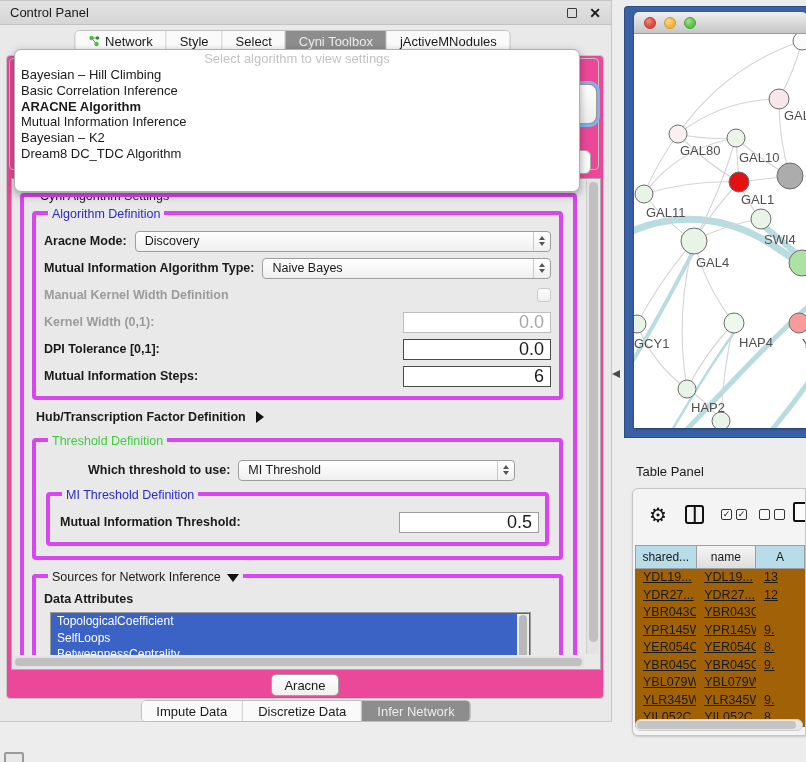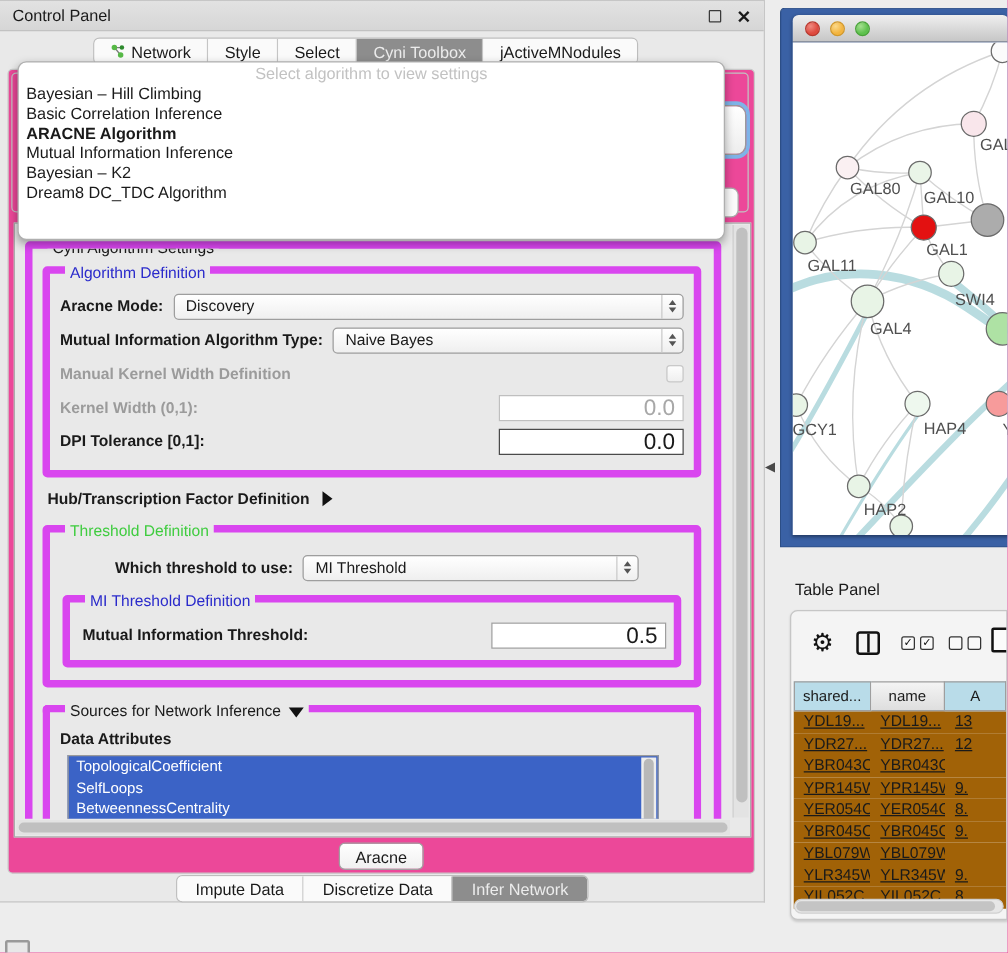--- a/index.html
+++ b/index.html
@@ -35,21 +35,21 @@
   
   .scrollpane { position:absolute; left:4px; top:122px; width:590px; height:492px; border:1px solid #ACACAC; background:#E9E9E9; overflow:hidden; z-index:4; }
   .sp-content { position:absolute; left:0; top:0; right:15px; bottom:14px; overflow:hidden; }
   .vscroll { position:absolute; right:1px; top:1px; width:13px; bottom:15px; background:#E3E3E3; border-left:1px solid #CFCFCF; }
   .vscroll .thumb { position:absolute; left:1.5px; top:2px; width:9px; height:97%; background:#C0C0C0; border-radius:5px; }
   .hscroll { position:absolute; left:1px; bottom:1px; height:12px; right:16px; background:#E3E3E3; }
   .hscroll .thumb { position:absolute; top:1.5px; left:2px; right:2px; height:8px; background:#C0C0C0; border-radius:4px; }
   .list-scroll { position:absolute; right:1px; top:1px; bottom:1px; width:12px; background:#EDEDED; }
   .list-scroll .thumb { position:absolute; left:1.5px; top:1px; width:8px; height:82%; background:#B8B8B8; border-radius:4px; }
 
-  .group { position:relative; border:6px solid #d946ef; border-radius:4px; }
+  .group { position:relative; border:4px solid #d946ef; border-radius:4px; }
   .group-title { position:absolute; top:-8px; left:12px; background:#E9E9E9; padding:0 4px; font-size:12.5px; white-space:nowrap; }
   .group-title.blue { color:#2A2ACB; }
   .group-title.green { color:#3FCC3F; }
 
   .g1 { margin:14px 8px 0 8px; height:480px; padding:14px 10px 0 8px; overflow:hidden; }
   .g2 { padding:14px 8px 8px 8px; }
   .g3 { margin-top:14px; padding:16px 8px 10px 8px; }
   .g4 { margin:10px 2px 0 2px; padding:14px 6px 8px 6px; }
   .g5 { margin-top:14px; padding:10px 8px 0 6px; border-bottom:none; border-bottom-left-radius:0; border-bottom-right-radius:0; }
 
@@ -195,20 +195,24 @@
             <div class="frow">
               <span class="flabel disabled">Kernel Width (0,1):</span>
               <span class="tfield disabled">0.0</span>
             </div>
 
             <div class="frow">
               <span class="flabel">DPI Tolerance [0,1]:</span>
               <span class="tfield active">0.0</span>
             </div>
 
+            <div class="frow" style="margin-bottom:0">
+              <span class="flabel">Mutual Information Steps:</span>
+              <span class="tfield active">6</span>
+            </div>
           </div>
 
           <div class="hub-row">
             <span>Hub/Transcription Factor Definition</span>
             <span class="tri-right"></span>
           </div>
 
           <div class="group g3">
             <span class="group-title green">Threshold Definition</span>
 

